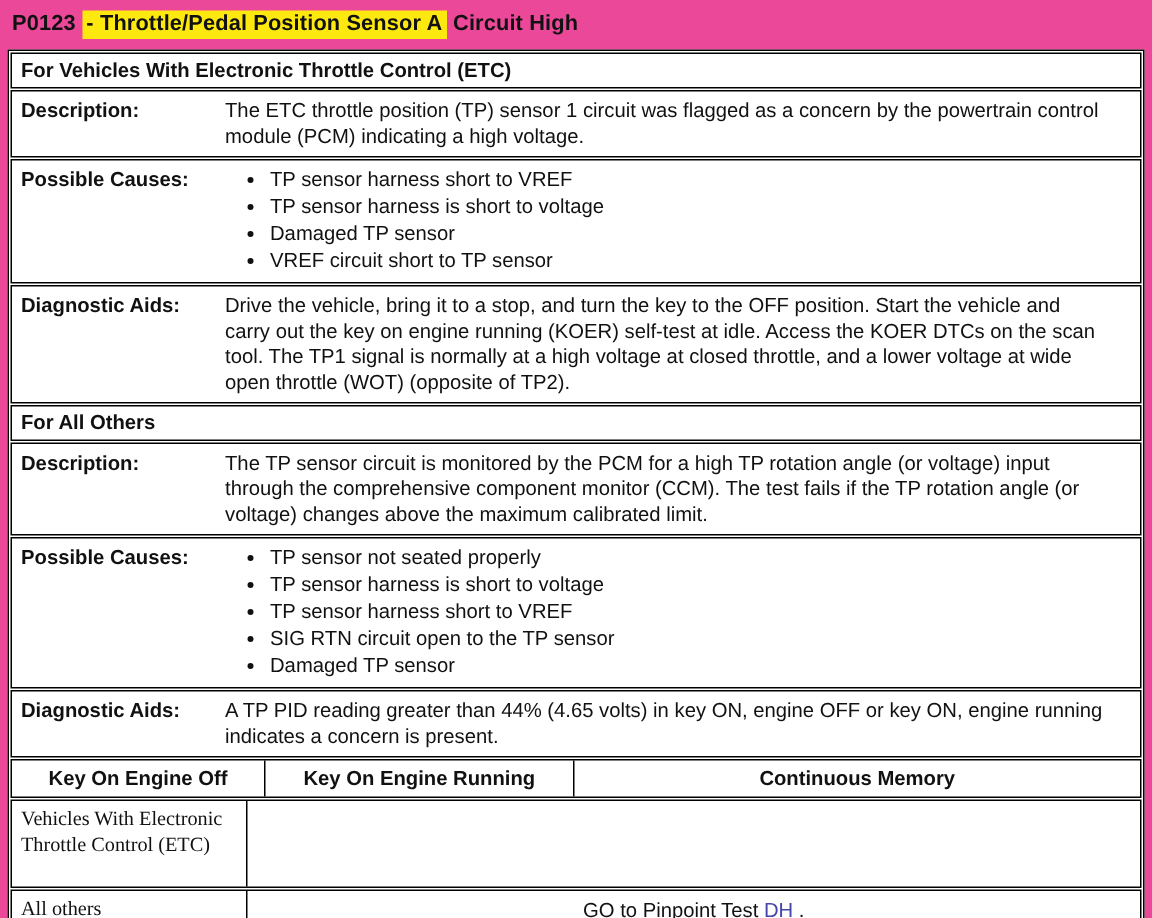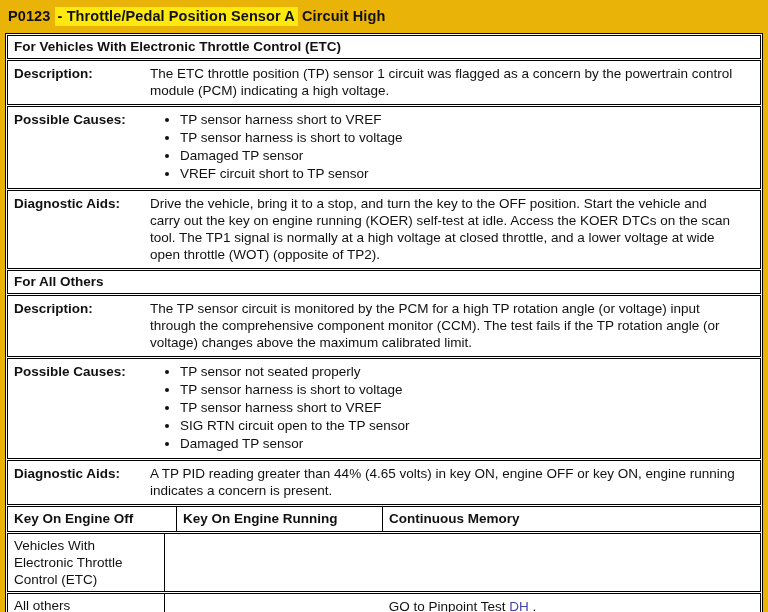--- a/index.html
+++ b/index.html
@@ -11,21 +11,21 @@
   html, body { margin: 0; padding: 0; background: #ffffff; }
   body {
     font-family: "Liberation Sans", sans-serif;
     color: #111;
     width: 768px;
   }
   .page {
     width: 768px;
     height: 612px;
     padding: 5px 5px 6px 5px;
-    background: #eab308;
+    background: #ec4899;
   }
   .doc-title {
     font-size: 14.5px;
     font-weight: bold;
     margin: 3px 0 9px 3px;
     letter-spacing: 0.1px;
   }
   .doc-title mark {
     background: var(--highlight);
     color: inherit;
@@ -66,33 +66,35 @@
     list-style: disc;
   }
   ul.causes li {
     font-size: 13.5px;
     line-height: 18px;
   }
   
   .app-header-row { display: flex; font-weight: bold; font-size: 13.5px; }
   .app-header-row .hc {
     padding: 4px 6px 5px 6px;
+    text-align: center;
     border-right: 1px solid var(--border);
   }
   .hc.c1 { flex: 0 0 157px; text-align: left; }
   .hc.c2 { flex: 0 0 169px; }
   .hc.c3 { flex: 0 0 206px; }
   .hc.c4 { flex: 1; border-right: none; }
   .app-data-row { display: flex; }
   .app-data-row .ac1 {
     flex: 0 0 157px;
     border-right: 1px solid var(--border);
     padding: 3px 7px 3px 6px;
     font-size: 13.5px;
     line-height: 17px;
+    font-family: Liberation Serif, serif;
   }
   .app-data-row .ac2 {
     flex: 1;
     text-align: center;
     padding: 4px 6px;
     font-size: 13.5px;
     line-height: 17px;
   }
   .row-tall .ac1, .row-tall .ac2 { min-height: 57px; }
   a.pin-link {

